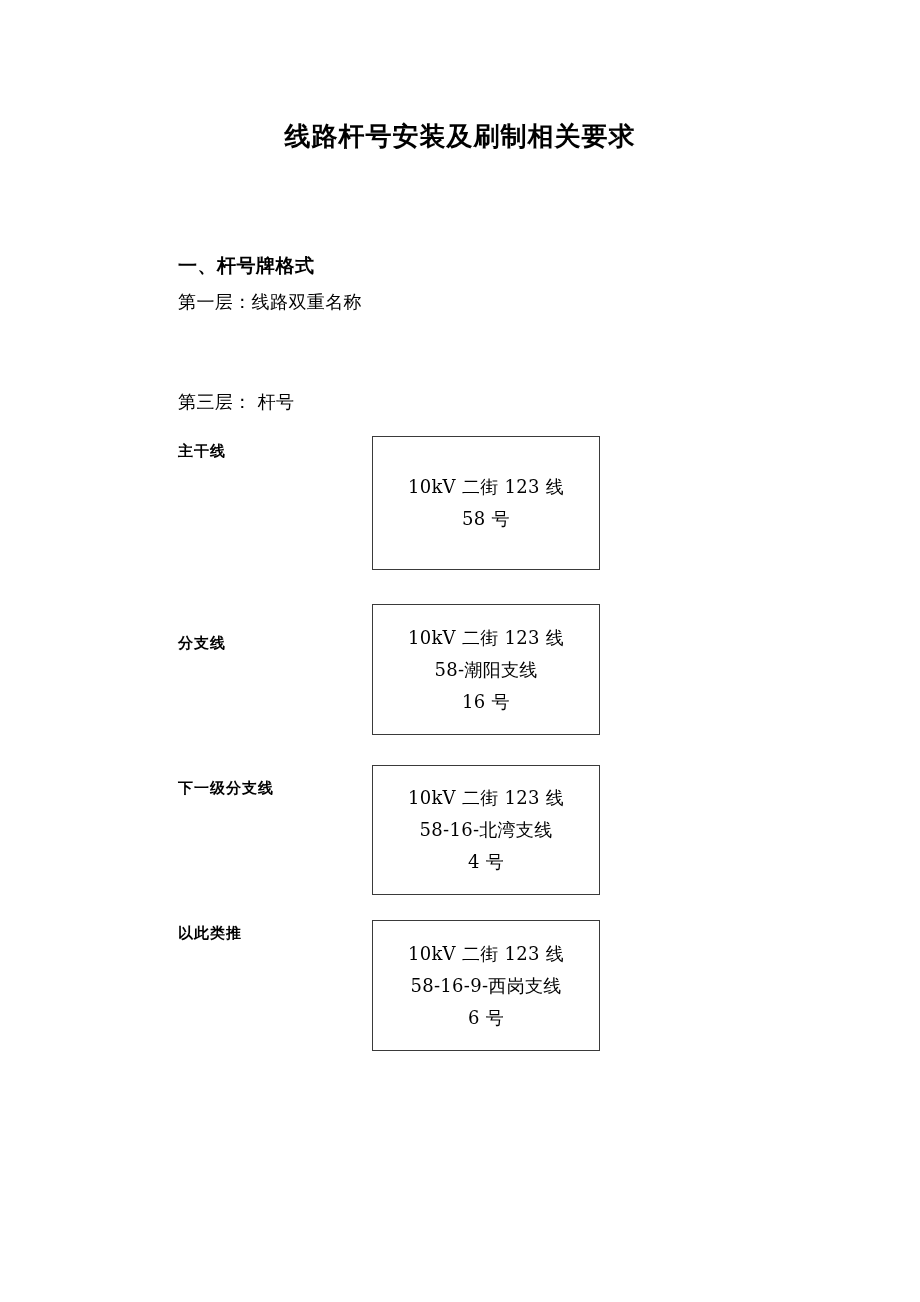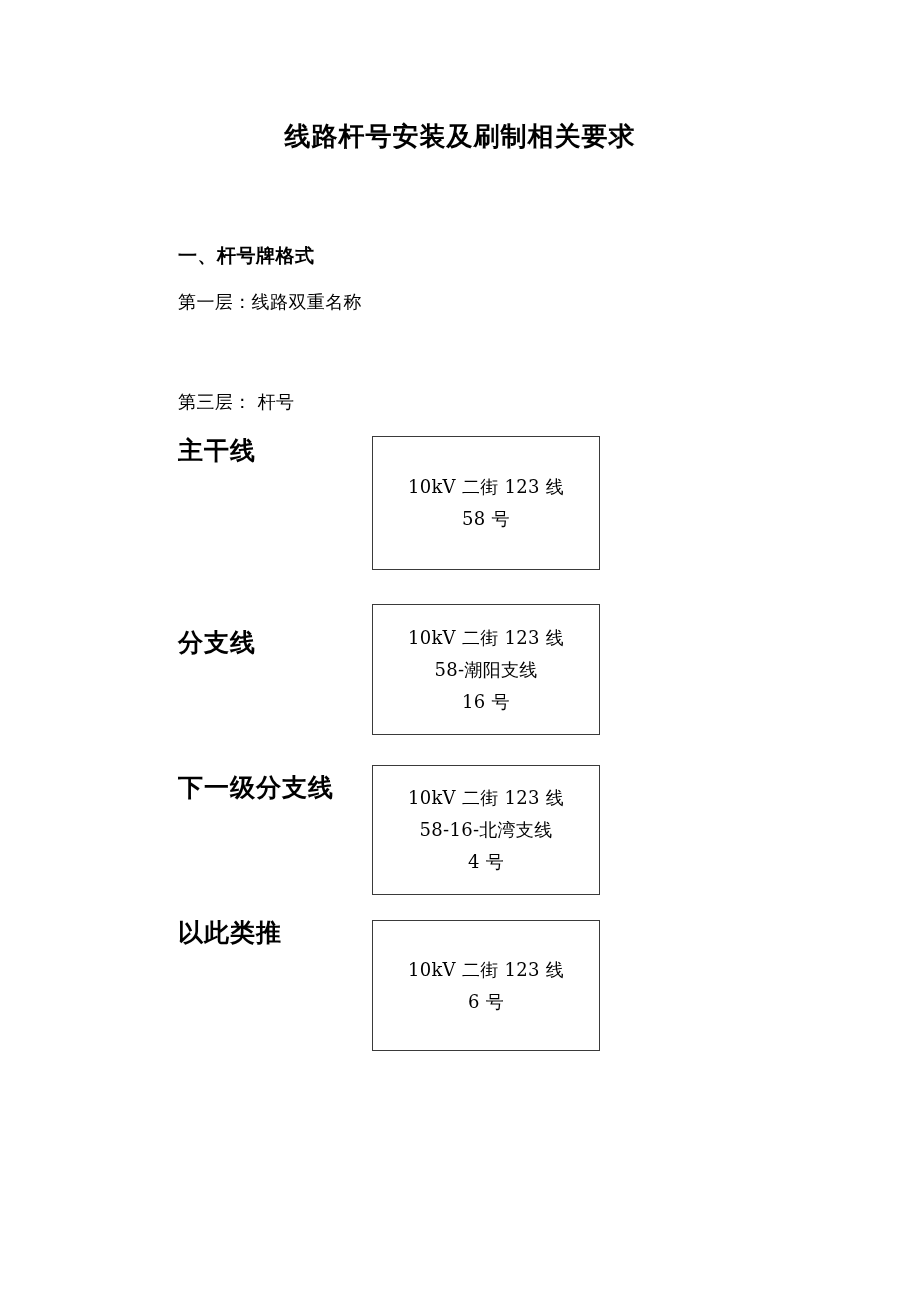--- a/index.html
+++ b/index.html
@@ -31,22 +31,22 @@
     font-size: 26px;
     letter-spacing: 1px;
     line-height: 38px;
     white-space: nowrap;
   }
 
   
   .section-heading {
     position: absolute;
     left: 178px;
-    top: 242px;
-    font-family: Liberation Serif, serif;
+    top: 253px;
+    font-family: Liberation Mono, monospace;
     font-weight: 700;
     font-size: 19px;
     line-height: 28px;
     letter-spacing: 0.5px;
     white-space: nowrap;
   }
 
   
   .body-line {
     position: absolute;
@@ -60,21 +60,21 @@
   .body-line-1 { top: 288px; }
   .body-line-2 { top: 338px; }
   .body-line-3 { top: 388px; }
 
   
   .row-label {
     position: absolute;
     left: 178px;
     font-family: "DejaVu Sans", "Liberation Sans", sans-serif;
     font-weight: 700;
-    font-size: 25px;
+    font-size: 15px;
     line-height: 26px;
     letter-spacing: 1px;
     white-space: nowrap;
   }
 
   
   .plate-box {
     position: absolute;
     left: 372px;
     width: 228px;
@@ -140,16 +140,17 @@
   <div class="plate-box box-3">
     <div class="plate-line">10kV 二街 123 线</div>
     <div class="plate-line">58-16-北湾支线</div>
     <div class="plate-line">4 号</div>
   </div>
 
   <div class="row-label label-4">以此类推</div>
 
   <div class="plate-box box-4">
     <div class="plate-line">10kV 二街 123 线</div>
+    <div class="plate-line">58-16-9-西岗支线</div>
     <div class="plate-line">6 号</div>
   </div>
 
 </div>
 
 </body></html>

